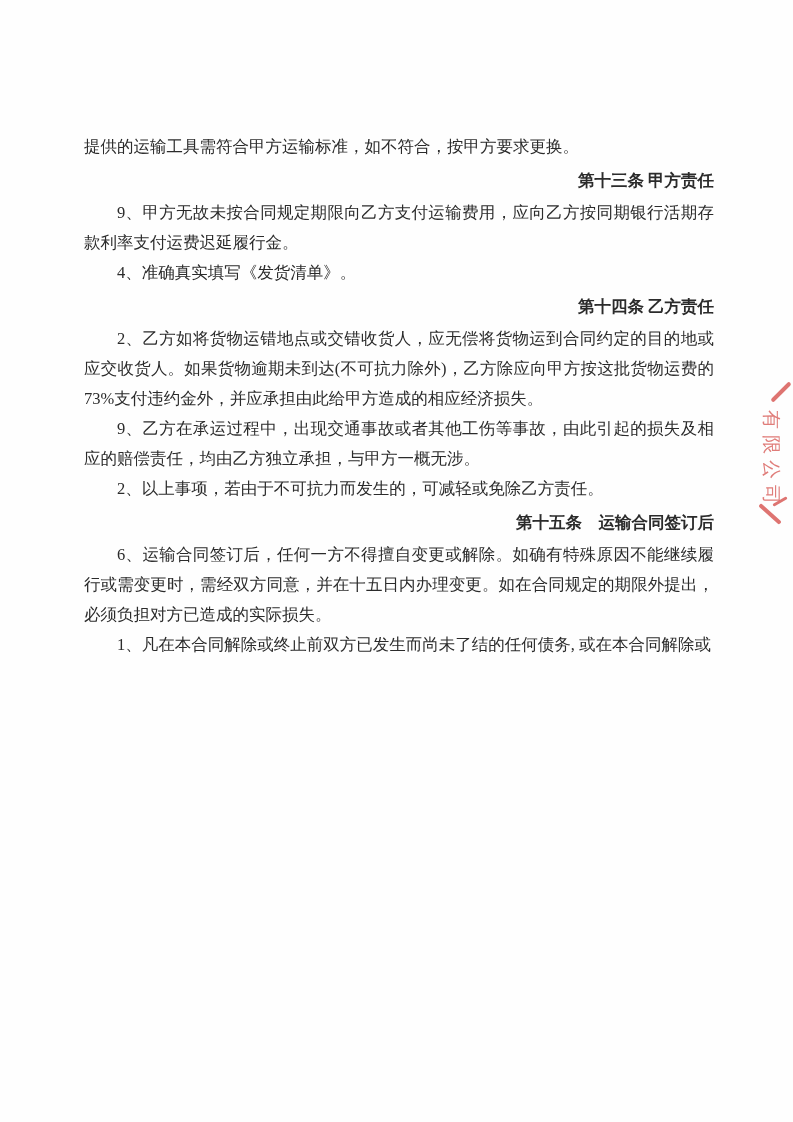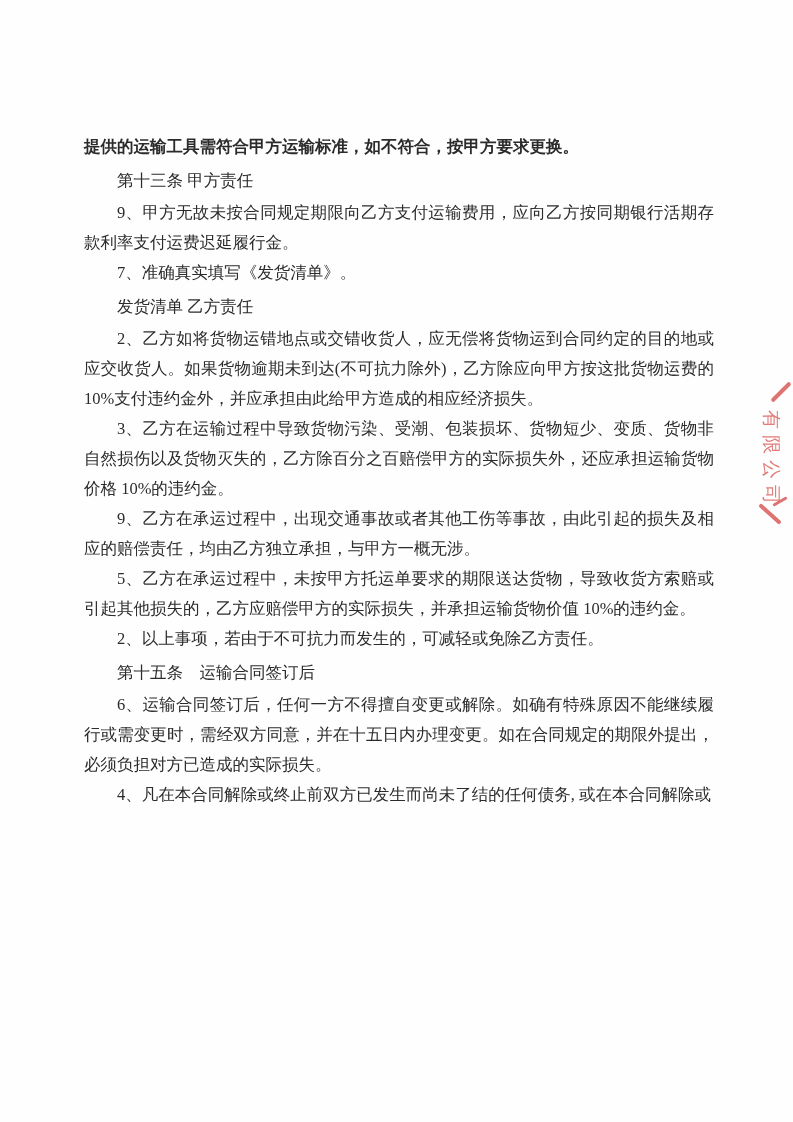--- a/index.html
+++ b/index.html
@@ -23,25 +23,25 @@
     width: 630px;
   }
   .content p {
     margin: 0;
     font-size: 16.5px;
     line-height: 30px;
     text-align: justify;
     text-indent: 2em;
     word-break: break-all;
   }
-  .content p.no-indent { text-indent: 0; font-weight: bold; }
+  .content p.no-indent { text-indent: 0; }
   .content p.heading {
-    font-weight: normal;
+    font-weight: bold;
     margin: 4px 0 2px 0;
-    text-align: left;
+    text-align: right;
   }
   
   .seal-text {
     position: absolute;
     left: 712px;
     top: 448px;
     width: 120px;
     height: 24px;
     transform: rotate(90deg);
     font-size: 19px;
@@ -60,30 +60,28 @@
 </head>
 <body>
 
 <div class="scan-page">
 
   <div class="content">
 
   <p class="no-indent">提供的运输工具需符合甲方运输标准，如不符合，按甲方要求更换。</p>
       <p class="heading">第十三条 甲方责任</p>
       <p>9、甲方无故未按合同规定期限向乙方支付运输费用，应向乙方按同期银行活期存款利率支付运费迟延履行金。</p>
-      <p>7、准确真实填写《发货清单》。</p>
-      <p class="heading">发货清单 乙方责任</p>
-      <p>2、乙方如将货物运错地点或交错收货人，应无偿将货物运到合同约定的目的地或应交收货人。如果货物逾期未到达(不可抗力除外)，乙方除应向甲方按这批货物运费的 10%支付违约金外，并应承担由此给甲方造成的相应经济损失。</p>
-      <p>3、乙方在运输过程中导致货物污染、受潮、包装损坏、货物短少、变质、货物非自然损伤以及货物灭失的，乙方除百分之百赔偿甲方的实际损失外，还应承担运输货物价格 10%的违约金。</p>
+      <p>4、准确真实填写《发货清单》。</p>
+      <p class="heading">第十四条 乙方责任</p>
+      <p>2、乙方如将货物运错地点或交错收货人，应无偿将货物运到合同约定的目的地或应交收货人。如果货物逾期未到达(不可抗力除外)，乙方除应向甲方按这批货物运费的 73%支付违约金外，并应承担由此给甲方造成的相应经济损失。</p>
       <p>9、乙方在承运过程中，出现交通事故或者其他工伤等事故，由此引起的损失及相应的赔偿责任，均由乙方独立承担，与甲方一概无涉。</p>
-      <p>5、乙方在承运过程中，未按甲方托运单要求的期限送达货物，导致收货方索赔或引起其他损失的，乙方应赔偿甲方的实际损失，并承担运输货物价值 10%的违约金。</p>
       <p>2、以上事项，若由于不可抗力而发生的，可减轻或免除乙方责任。</p>
       <p class="heading">第十五条　运输合同签订后</p>
       <p>6、运输合同签订后，任何一方不得擅自变更或解除。如确有特殊原因不能继续履行或需变更时，需经双方同意，并在十五日内办理变更。如在合同规定的期限外提出，必须负担对方已造成的实际损失。</p>
-      <p>4、凡在本合同解除或终止前双方已发生而尚未了结的任何债务, 或在本合同解除或</p>
+      <p>1、凡在本合同解除或终止前双方已发生而尚未了结的任何债务, 或在本合同解除或</p>
     </div>
 
   <span class="seal-text">有限公司</span>
   <span class="seal-stroke top"></span>
   <span class="seal-stroke bottom"></span>
   <span class="seal-stroke bottom2"></span>
 
 </div>
 
 </body></html>

